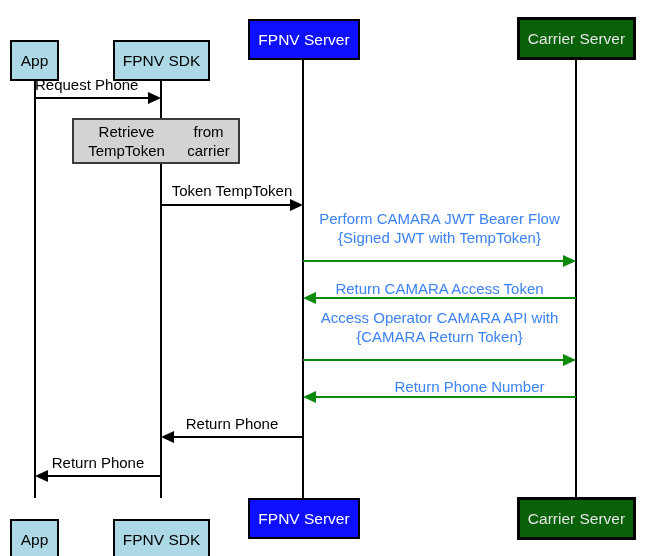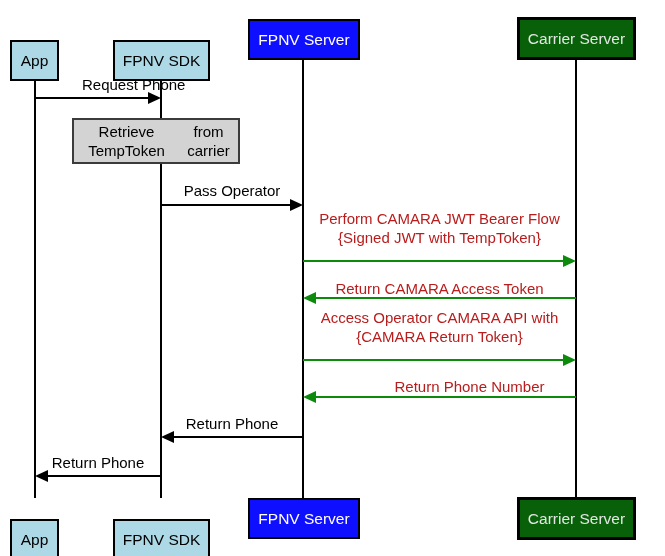--- a/index.html
+++ b/index.html
@@ -39,21 +39,21 @@
     z-index:4;
   }
   .msg-label{
     position:absolute;
     font-size:15px;line-height:19px;
     text-align:center;
     color:#000000;
     z-index:2;
     white-space:nowrap;
   }
-  .msg-label.green{color:#b91c1c;}
+  .msg-label.green{color:#3b82f6;}
   .arrow{
     position:absolute;height:12px;z-index:2;
   }
   .arrow .line{
     position:absolute;top:5px;height:2px;background:#000000;
   }
   .arrow.right .line{left:0;right:7px;}
   .arrow.left  .line{left:7px;right:0;}
   .arrow .head{
     position:absolute;top:0;width:0;height:0;
@@ -74,32 +74,32 @@
   <div class="actor lightblue" style="left:10px;top:19px;width:45px;">App</div>
   <div class="actor lightblue" style="left:113px;top:19px;width:93px;">FPNV SDK</div>
   <div class="actor blue" style="left:248px;top:19px;width:108px;">FPNV Server</div>
   <div class="actor darkgreen" style="left:517px;top:17px;width:113px;">Carrier Server</div>
 
   <div class="lifeline" style="left:34px;"></div>
   <div class="lifeline" style="left:160px;"></div>
   <div class="lifeline" style="left:302px;"></div>
   <div class="lifeline" style="left:575px;"></div>
 
-  <div class="msg-label" style="left:35px;top:75px;width:102px;margin-left:47px;">Request Phone</div>
+  <div class="msg-label" style="left:35px;top:75px;width:102px;">Request Phone</div>
   <div class="arrow right" style="left:35px;top:92px;width:126px;">
     <div class="line"></div>
     <div class="head"></div>
   </div>
 
   <div class="note">
     <span>Retrieve TempToken</span>
     <span>from carrier</span>
   </div>
 
-  <div class="msg-label" style="left:161px;top:181px;width:142px;">Pass Operator</div>
+  <div class="msg-label" style="left:161px;top:181px;width:142px;">Token TempToken</div>
   <div class="arrow right" style="left:161px;top:199px;width:142px;">
     <div class="line"></div>
     <div class="head"></div>
   </div>
 
   <div class="msg-label green" style="left:303px;top:209px;width:273px;">
     <div>Perform CAMARA JWT Bearer Flow</div>
     <div>{Signed JWT with TempToken}</div>
   </div>
   <div class="arrow right green" style="left:303px;top:255px;width:273px;">

